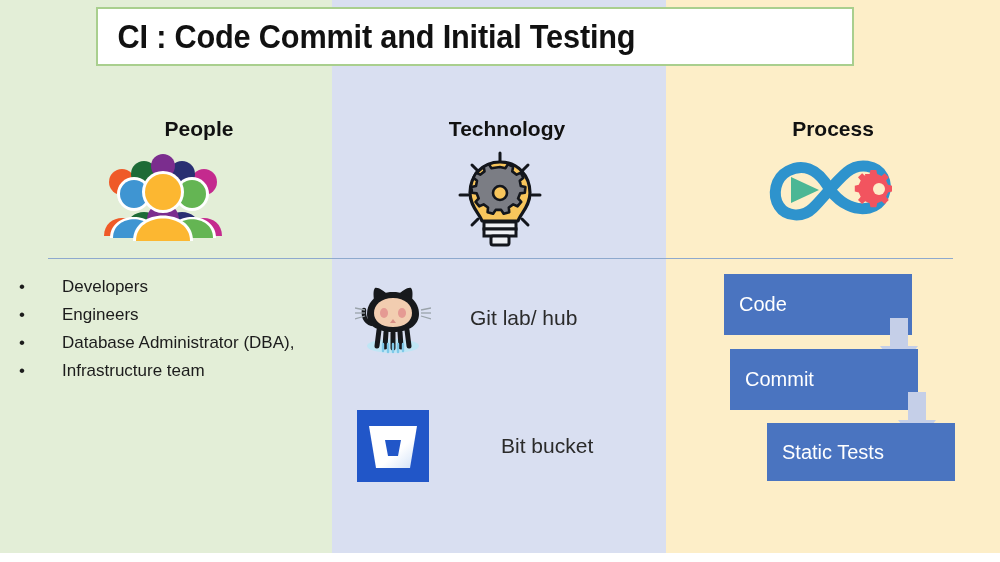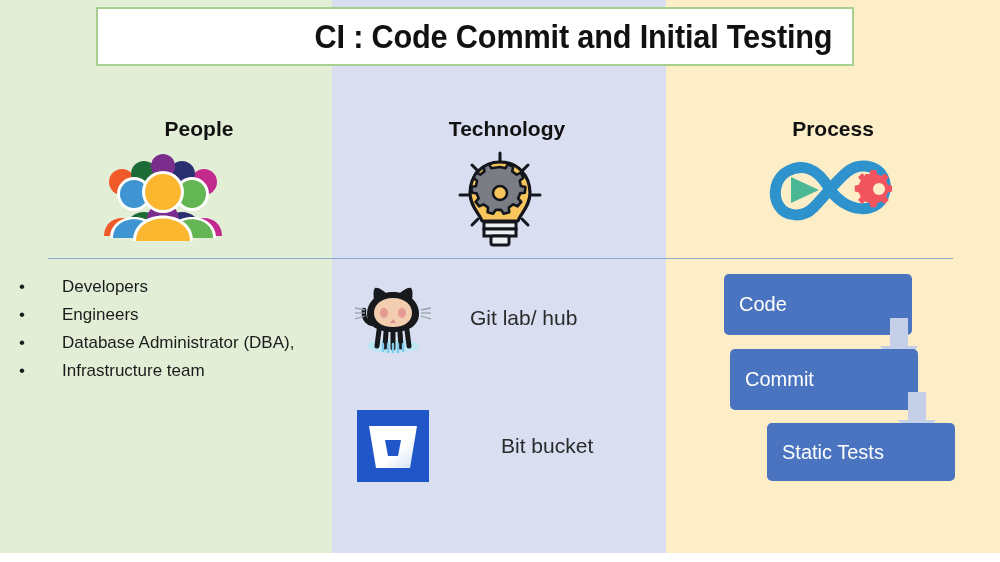--- a/index.html
+++ b/index.html
@@ -35,21 +35,21 @@
     position: absolute;
     left: 96px;
     top: 7px;
     width: 758px;
     height: 59px;
     background: #ffffff;
     border: 2px solid #a9cf8e;
     box-sizing: border-box;
     display: flex;
     align-items: center;
-    justify-content: flex-end;
+    justify-content: flex-start;
   }
   .title-text {
     font-family: "Liberation Sans Narrow", "Liberation Sans", sans-serif;
     font-size: 33px;
     font-weight: bold;
     color: #111111;
     letter-spacing: -0.2px;
     transform: scaleX(0.93);
     white-space: nowrap;
   }
@@ -133,21 +133,21 @@
     margin-left: 36px;
     font-size: 21px;
     color: #2b2b2b;
     white-space: nowrap;
   }
 
   
   .flow-box {
     position: absolute;
     background: #4a74c0;
-    border-radius: 5px;
+    border-radius: 0;
     color: #ffffff;
     font-size: 20px;
     display: flex;
     align-items: center;
     box-sizing: border-box;
     padding-left: 15px;
   }
   .flow-code        { left: 724px; top: 274px; width: 188px; height: 61px; }
   .flow-commit      { left: 730px; top: 349px; width: 188px; height: 61px; }
   .flow-statictests { left: 767px; top: 423px; width: 188px; height: 58px; }

